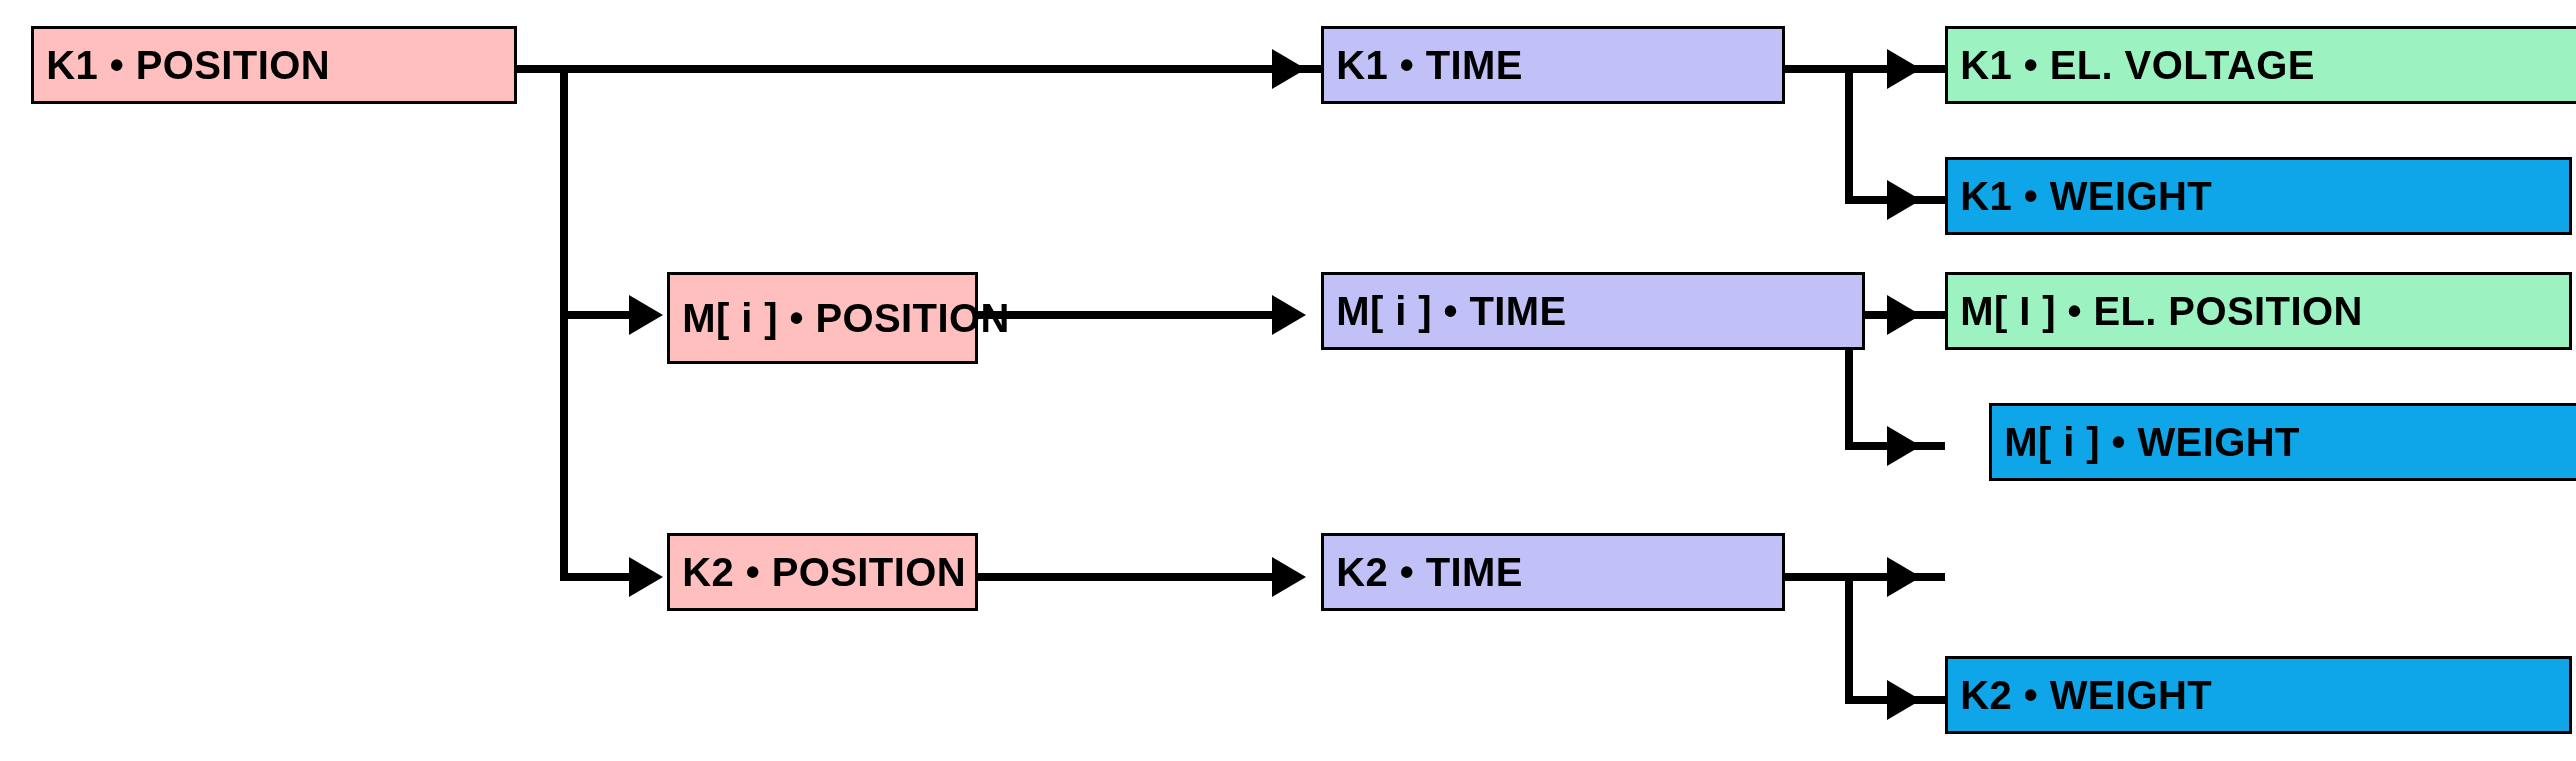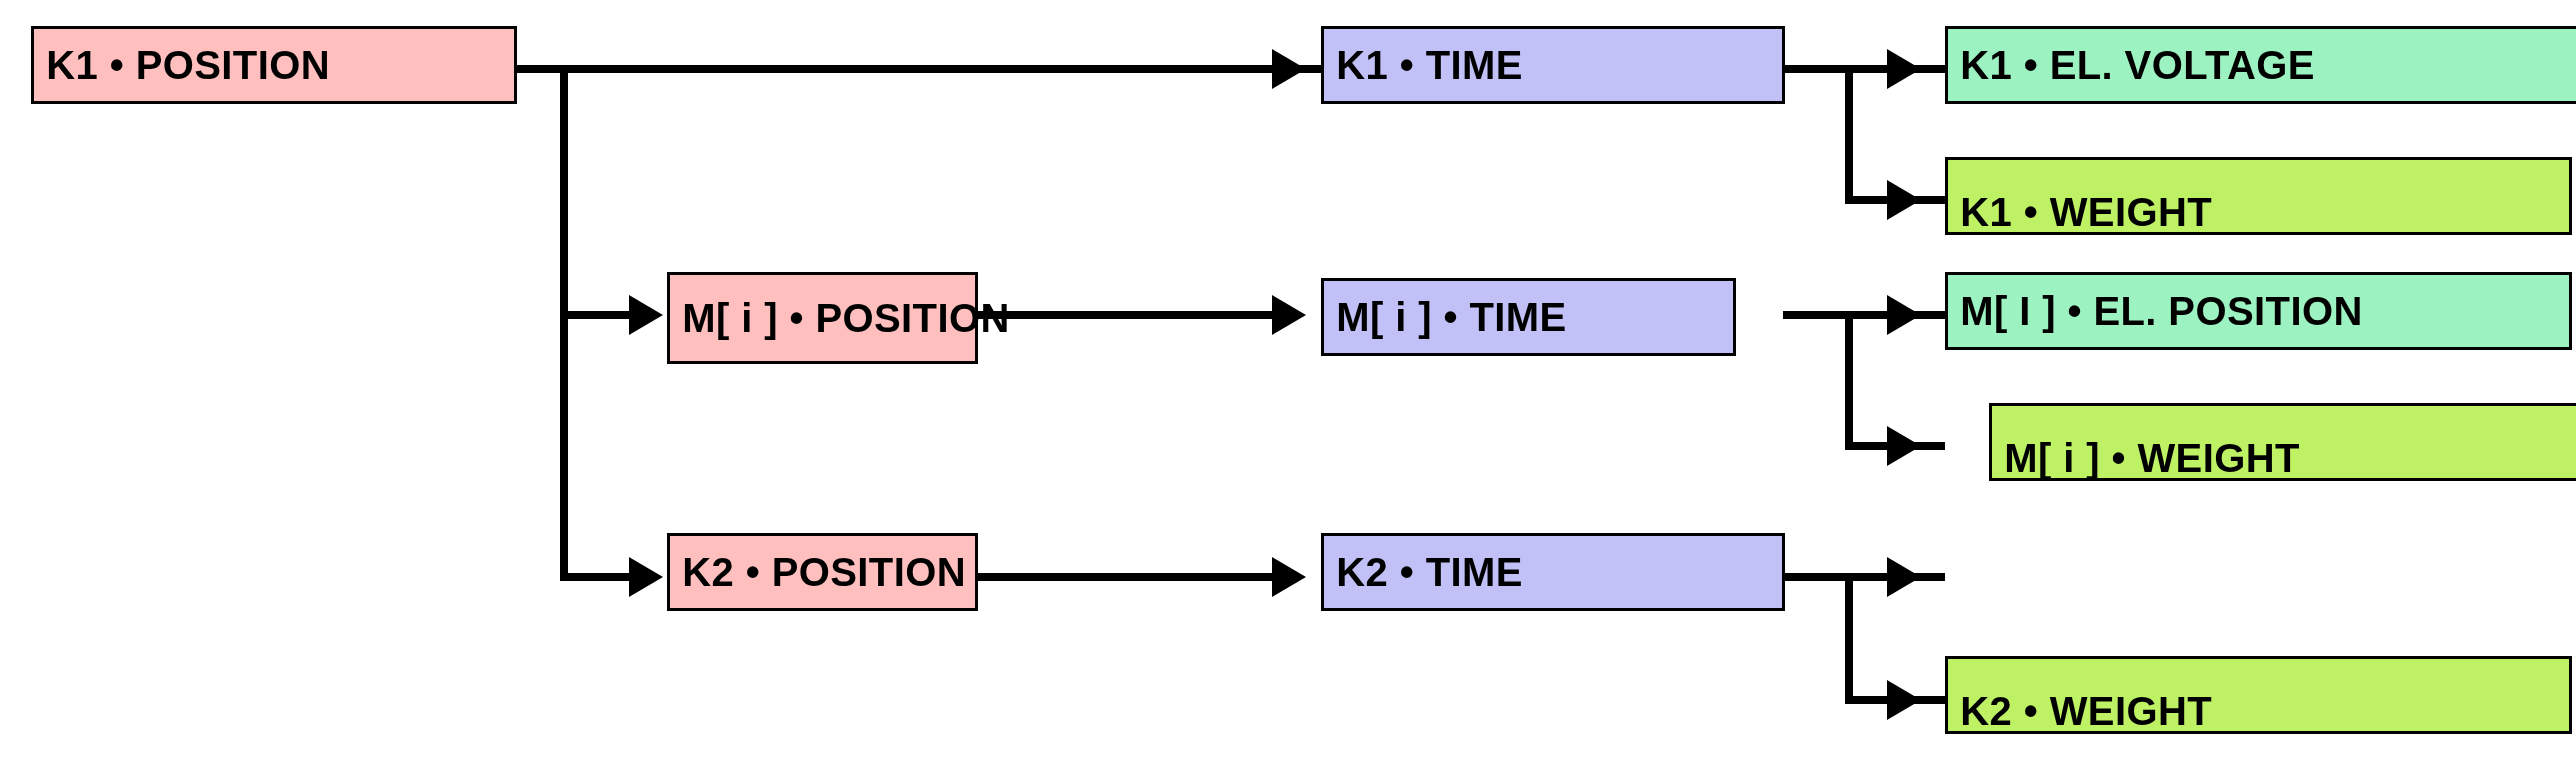--- a/index.html
+++ b/index.html
@@ -5,21 +5,21 @@
   html,body{margin:0;padding:0;background:#ffffff;}
   #stage{position:relative;width:2576px;height:761px;background:#ffffff;
          font-family:"Liberation Sans","DejaVu Sans",sans-serif;overflow:hidden;border-radius:21px;}
   .node{position:absolute;box-sizing:border-box;border:3.8px solid #000000;
         display:flex;align-items:center;}
   .node .label{padding-left:12.3px;font-weight:bold;font-size:40px;color:#000000;
         letter-spacing:0.4px;white-space:nowrap;line-height:1;}
   .c-pink{background:#ffbfbf;}
   .c-blue{background:#c1c1f7;}
   .c-green{background:#9cf2c0;}
-  .c-yellow{background:#bef264;align-items:flex-end;}
+  .c-yellow{background:#0ea5e9;}
   .edge{position:absolute;background:#000000;}
   .h{height:7.7px;}
   .v{width:7.7px;}
   .arrow{position:absolute;width:0;height:0;border-style:solid;
          border-width:20px 0 20px 34px;border-color:transparent transparent transparent #000000;}
 </style>
 </head>
 <body>
 
 <div id="stage">
@@ -75,21 +75,21 @@
   </div>
 
   <div class="node c-yellow" style="left:1945px;top:157px;width:627px;height:78px;">
     <span class="label">K1 • WEIGHT</span>
   </div>
 
   <div class="node c-pink" style="left:667px;top:272px;width:311px;height:92px;">
     <span class="label">M[ i ] • POSITION</span>
   </div>
 
-  <div class="node c-blue" style="left:1321px;top:272px;width:415px;height:78px;margin-top:6px;">
+  <div class="node c-blue" style="left:1321px;top:272px;width:544px;height:78px;">
     <span class="label">M[ i ] • TIME</span>
   </div>
 
   <div class="node c-green" style="left:1945px;top:272px;width:627px;height:78px;">
     <span class="label">M[ I ] • EL. POSITION</span>
   </div>
 
   <div class="node c-yellow" style="left:1945px;top:403px;width:627px;height:78px;margin-left:44px;">
     <span class="label">M[ i ] • WEIGHT</span>
   </div>

